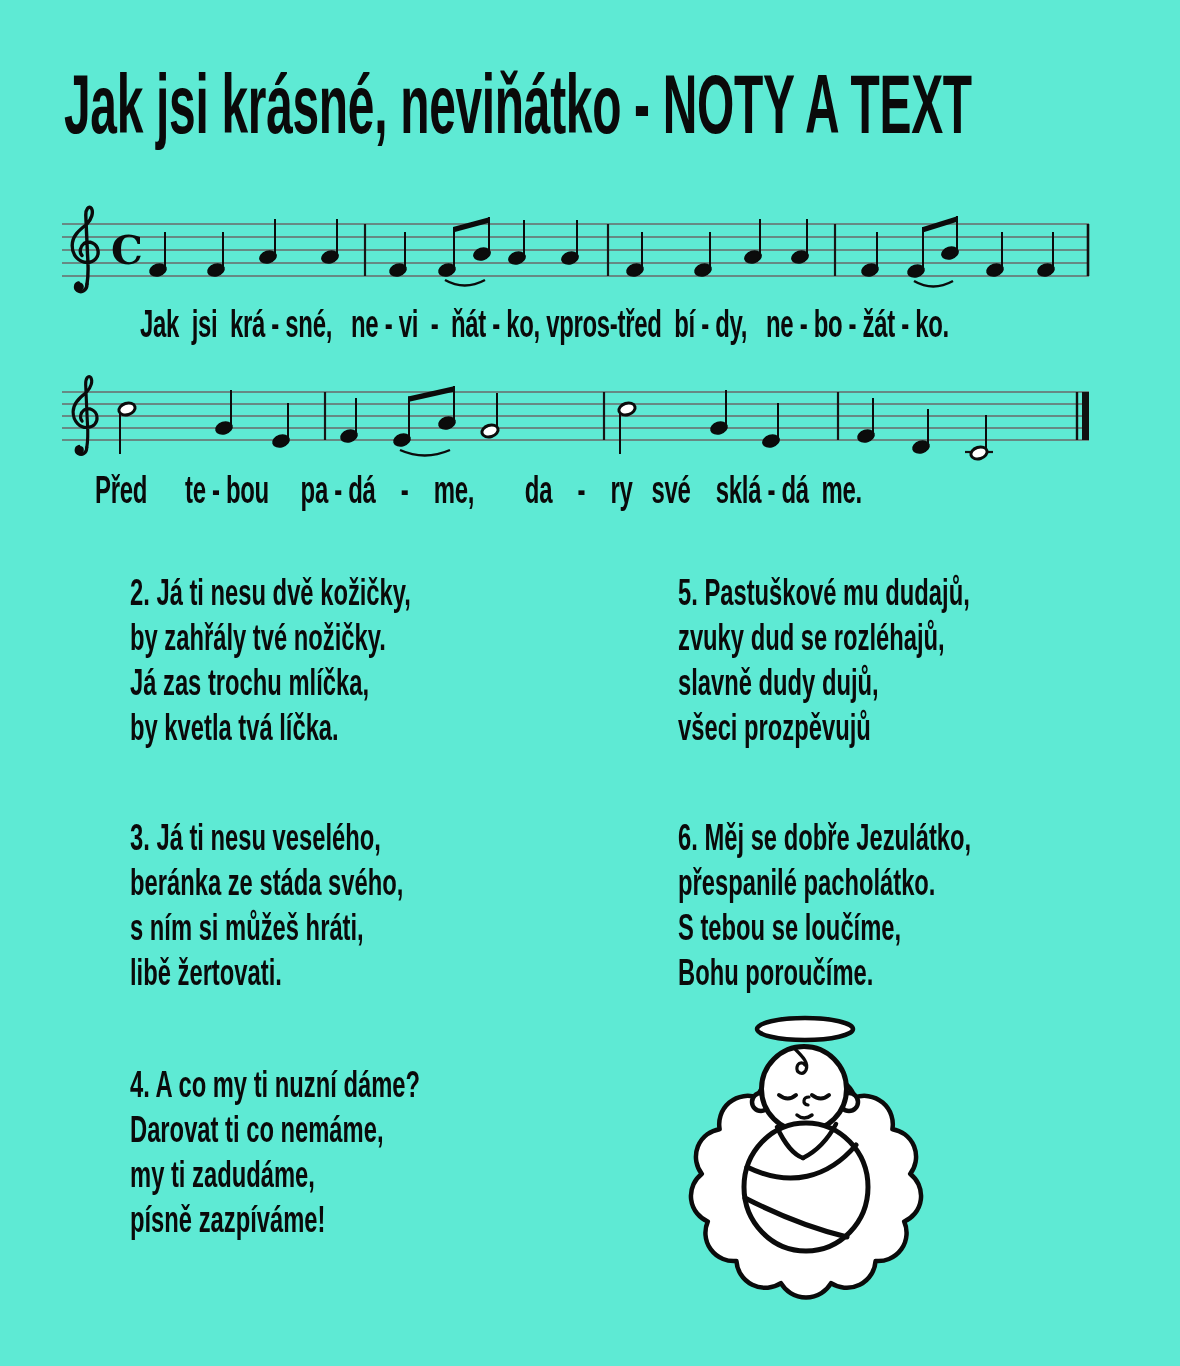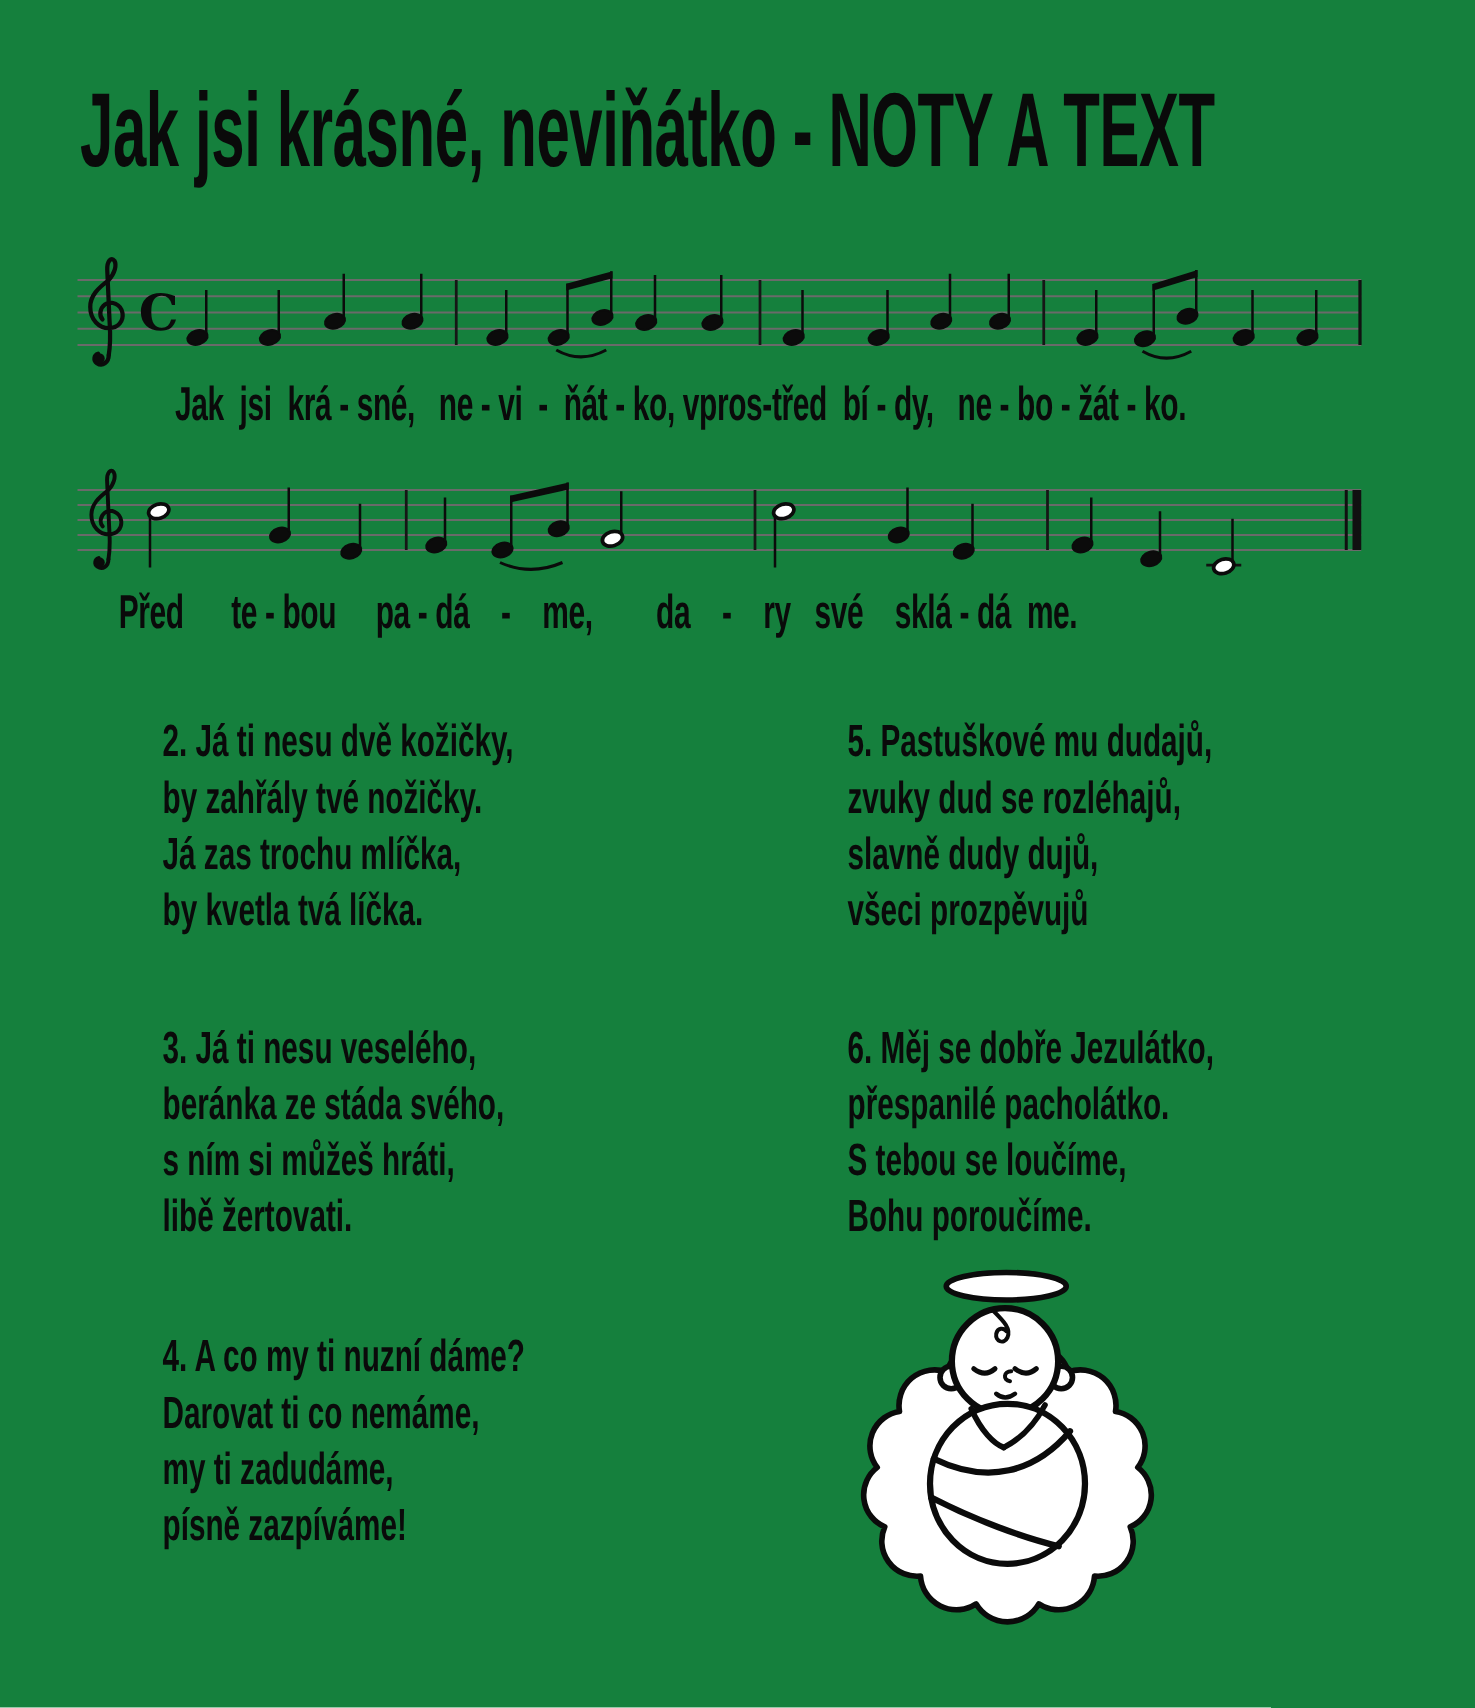--- a/index.html
+++ b/index.html
@@ -1,17 +1,17 @@
 <!DOCTYPE html>
 <html><head>
 <meta charset="utf-8">
 <style>
   html,body{margin:0;padding:0;background:#ffffff;}
   .page{
-    position:relative;width:1180px;height:1366px;background:#15803d;overflow:hidden;
+    position:relative;width:1180px;height:1366px;background:#5eead4;overflow:hidden;
     font-family:"Liberation Sans",sans-serif;color:#0a0a0a;
   }
   .cond{display:inline-block;font-weight:700;white-space:pre;transform-origin:0 0;letter-spacing:-0.5px;}
   #title{position:absolute;left:64px;top:62px;font-size:84px;line-height:1;}
   #title .cond{transform:scaleX(0.57);}
   .lyric{position:absolute;font-size:38px;line-height:1;}
   .lyric .cond{transform:scaleX(0.63);}
   #lyric-1{left:140px;top:305px;}
   #lyric-2{left:95px;top:471px;}
   .verse{position:absolute;font-size:36px;font-weight:700;transform:scaleX(0.66);transform-origin:0 0;}

